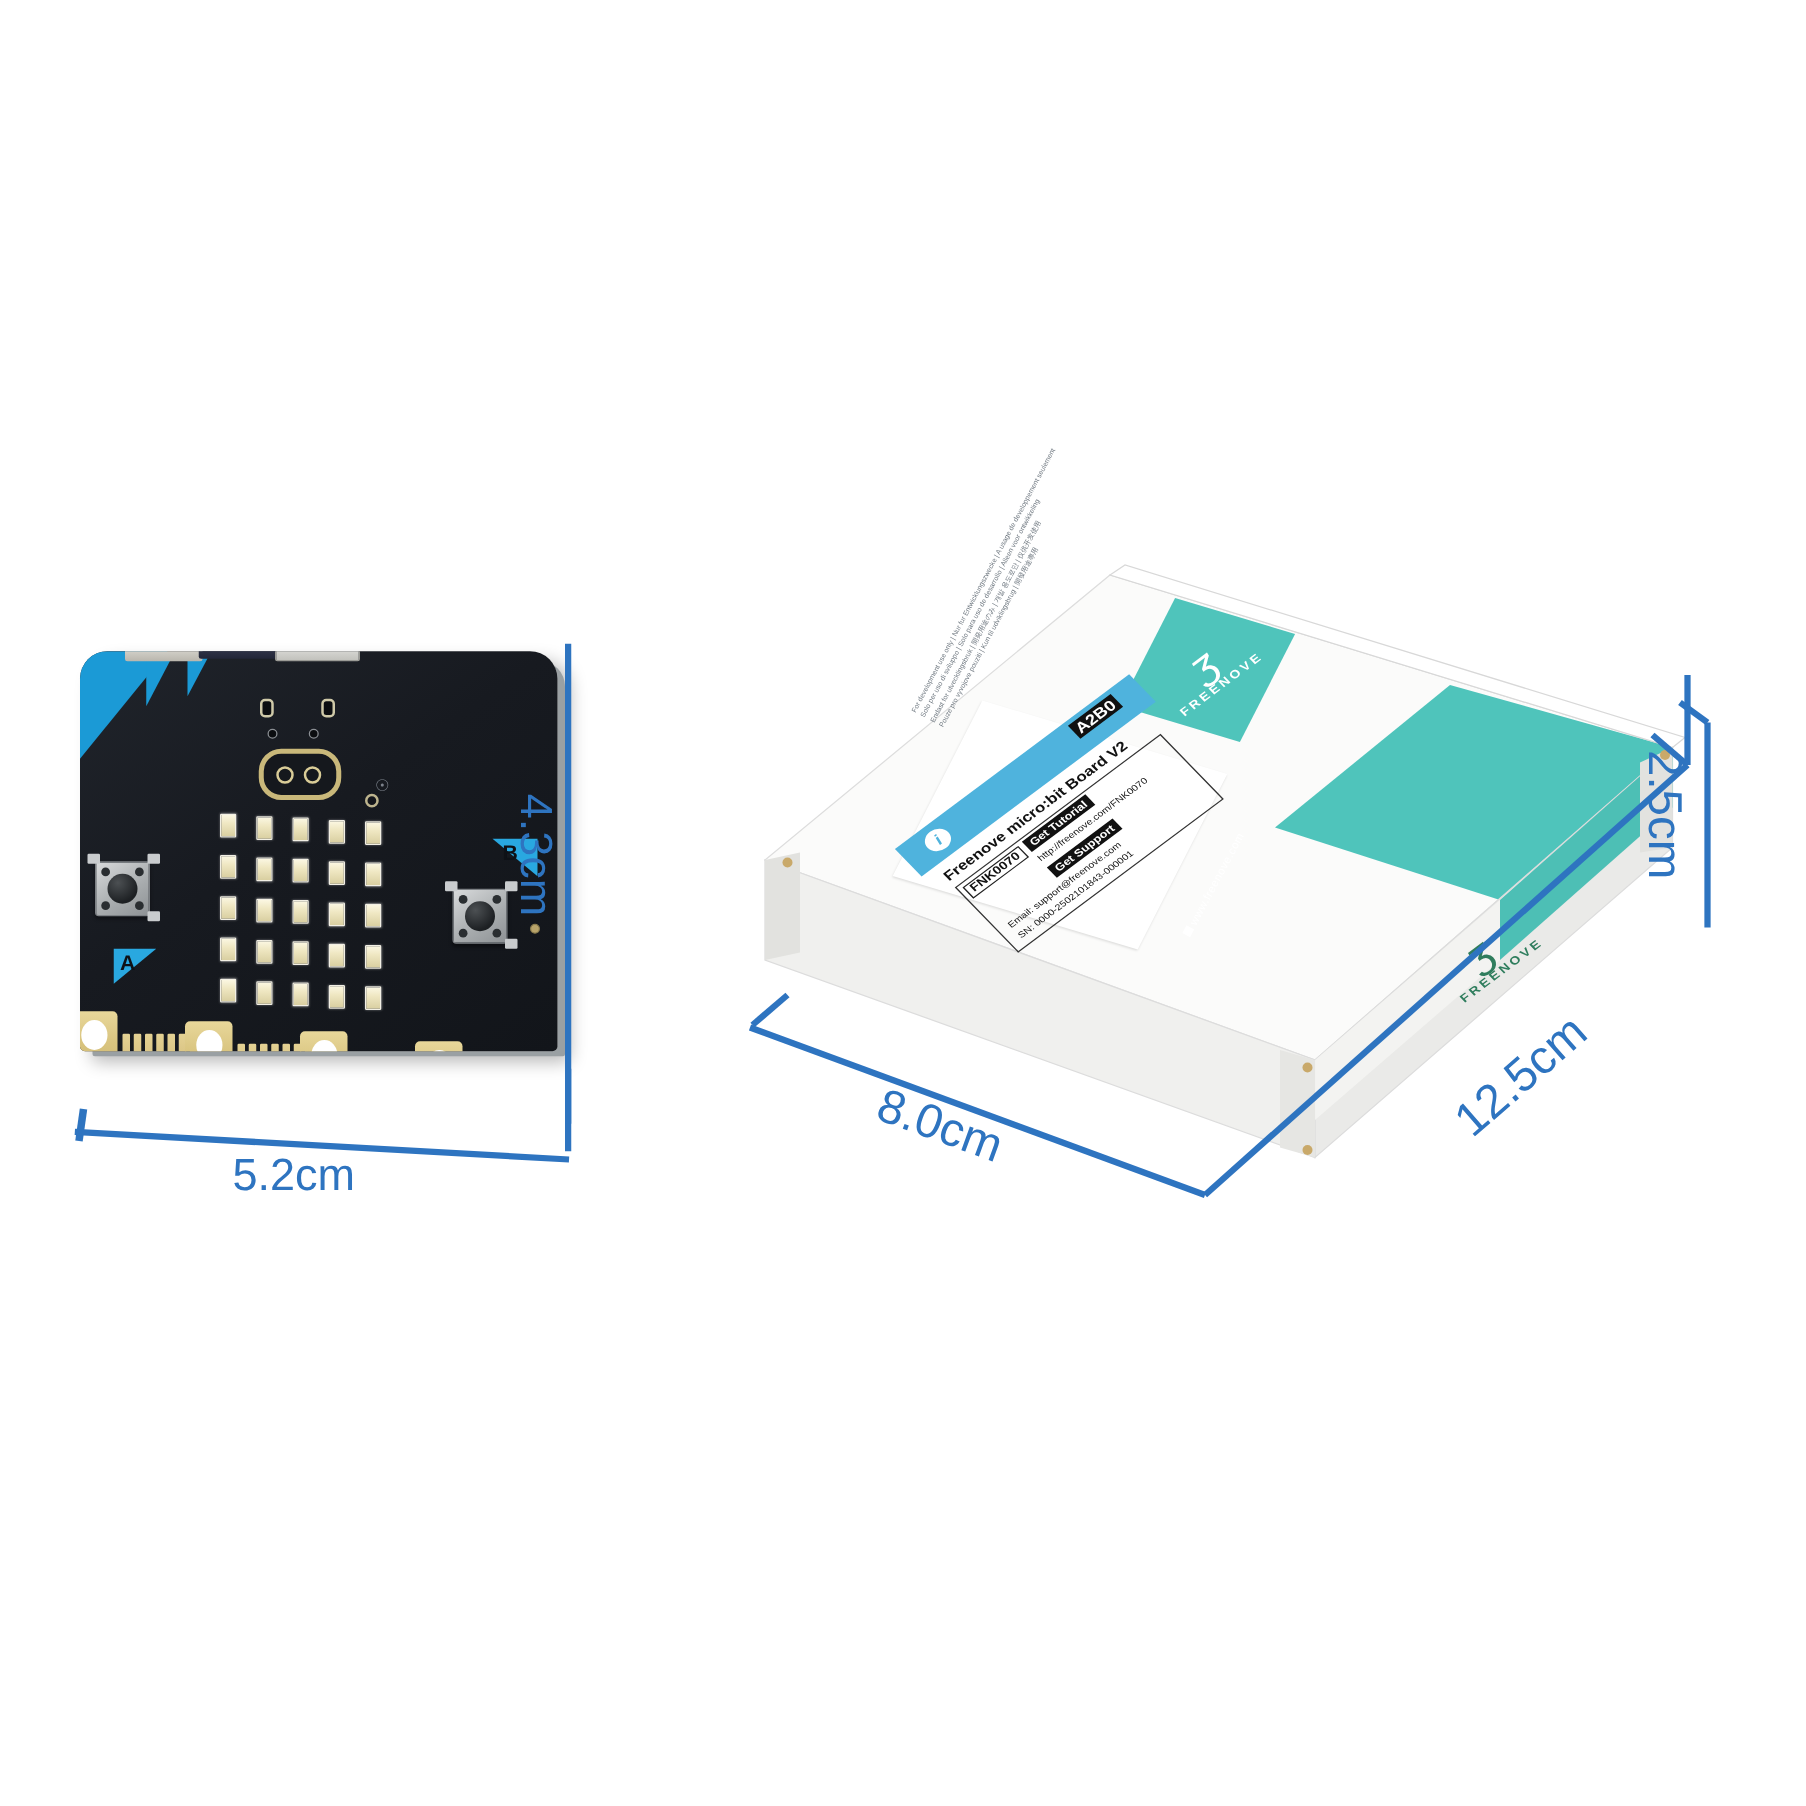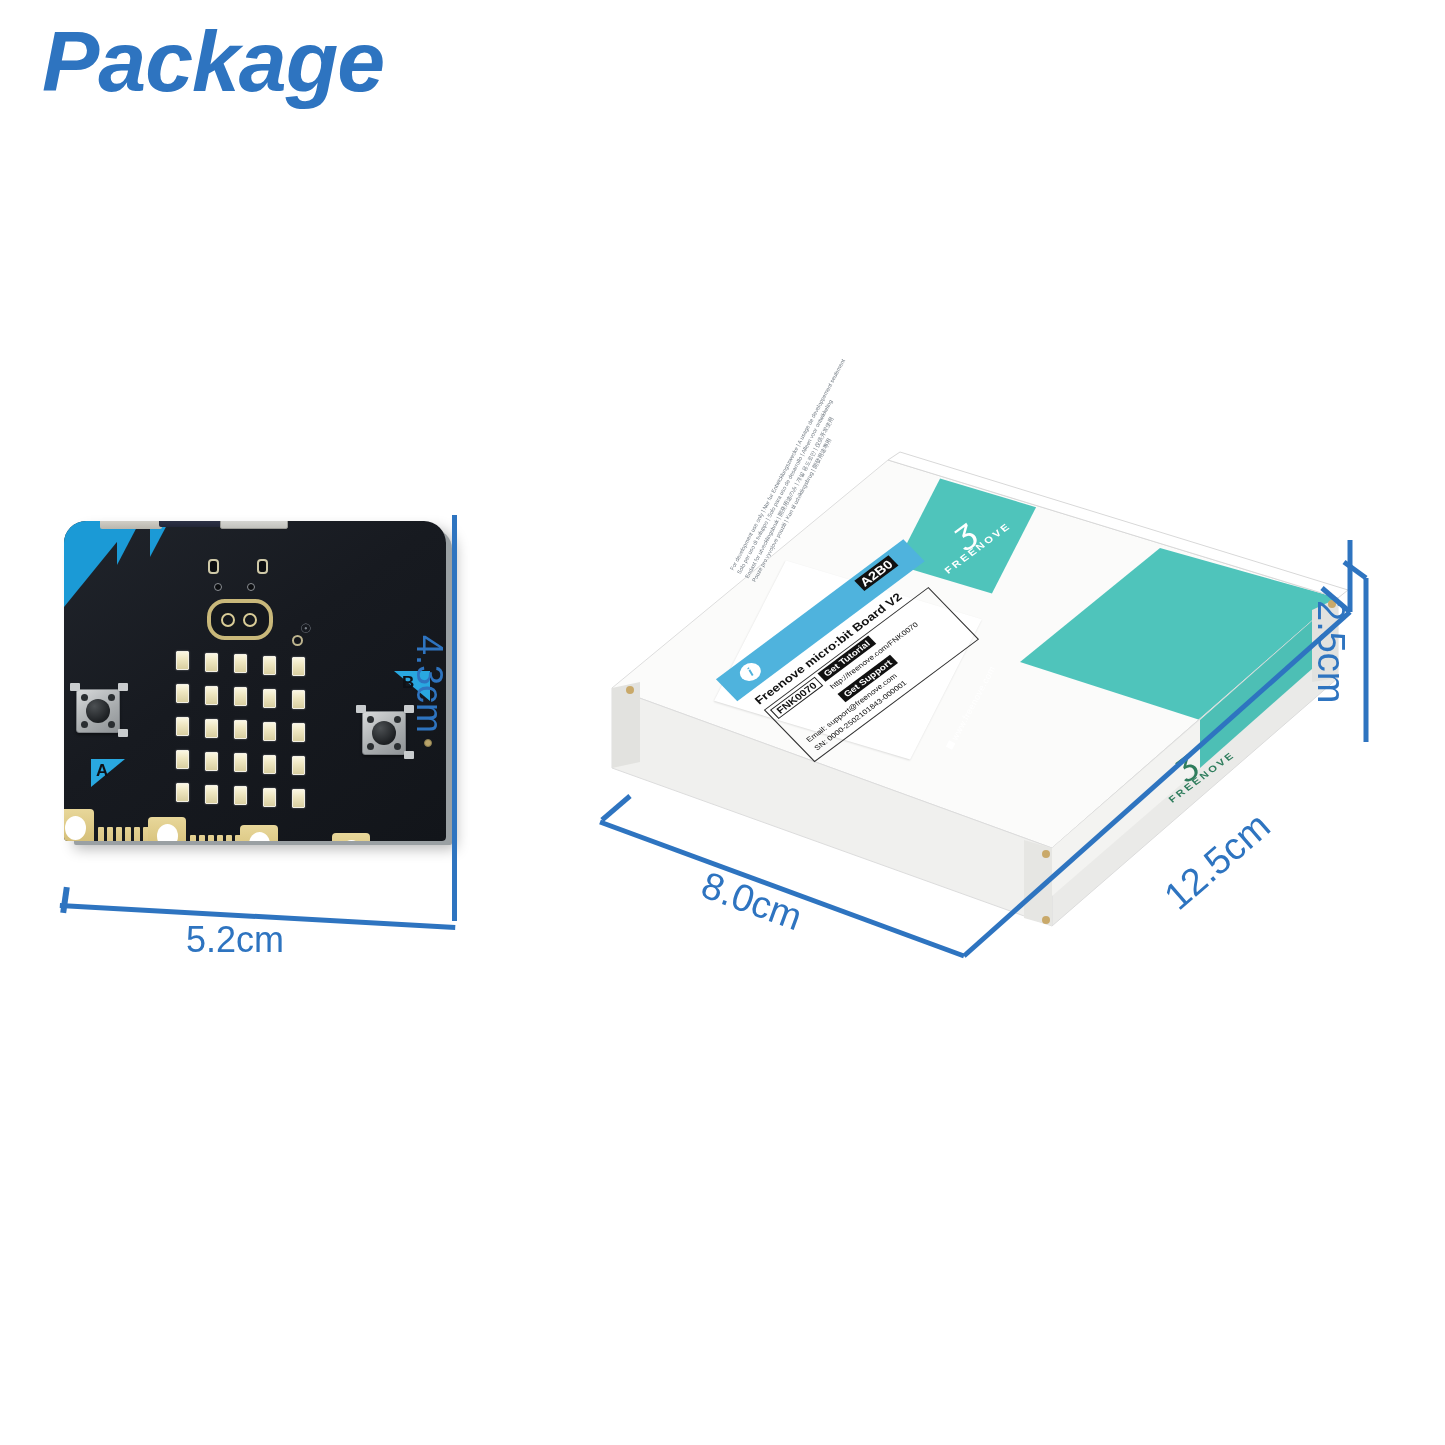--- a/index.html
+++ b/index.html
@@ -211,21 +211,20 @@
   }
   .web-text .sq{display:inline-block;width:7px;height:7px;background:#fff;margin-right:3px;}
 
   .boxdim{position:absolute;color:#2e74c0;font-size:38px;white-space:nowrap;}
 </style>
 </head>
 <body>
 
 <div class="stage">
 
-  <div class="title">Package</div>
 
   <div class="board-wrap">
 
     <div class="pcb">
       <div class="tri-big"></div>
       <div class="tri-m1"></div>
       <div class="tri-m2"></div>
 
       <div class="batt-conn"></div>
       <div class="batt-dark"></div>

